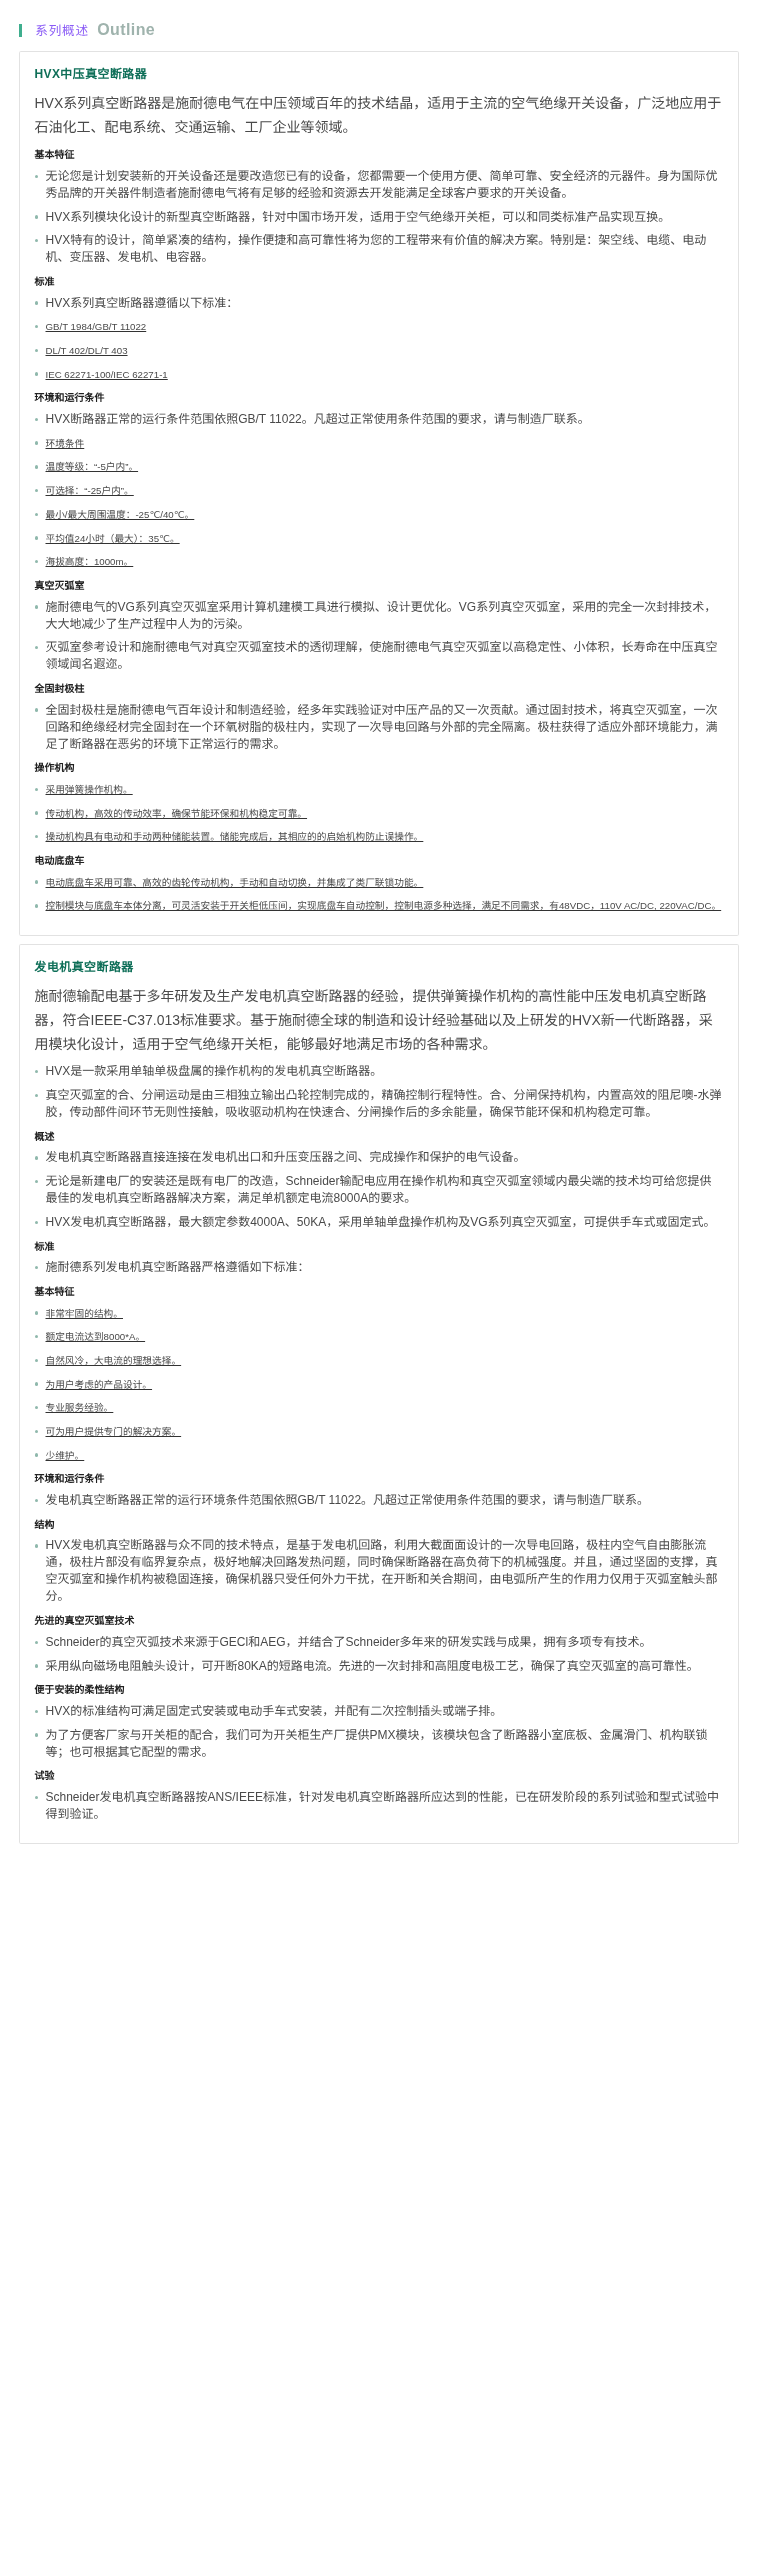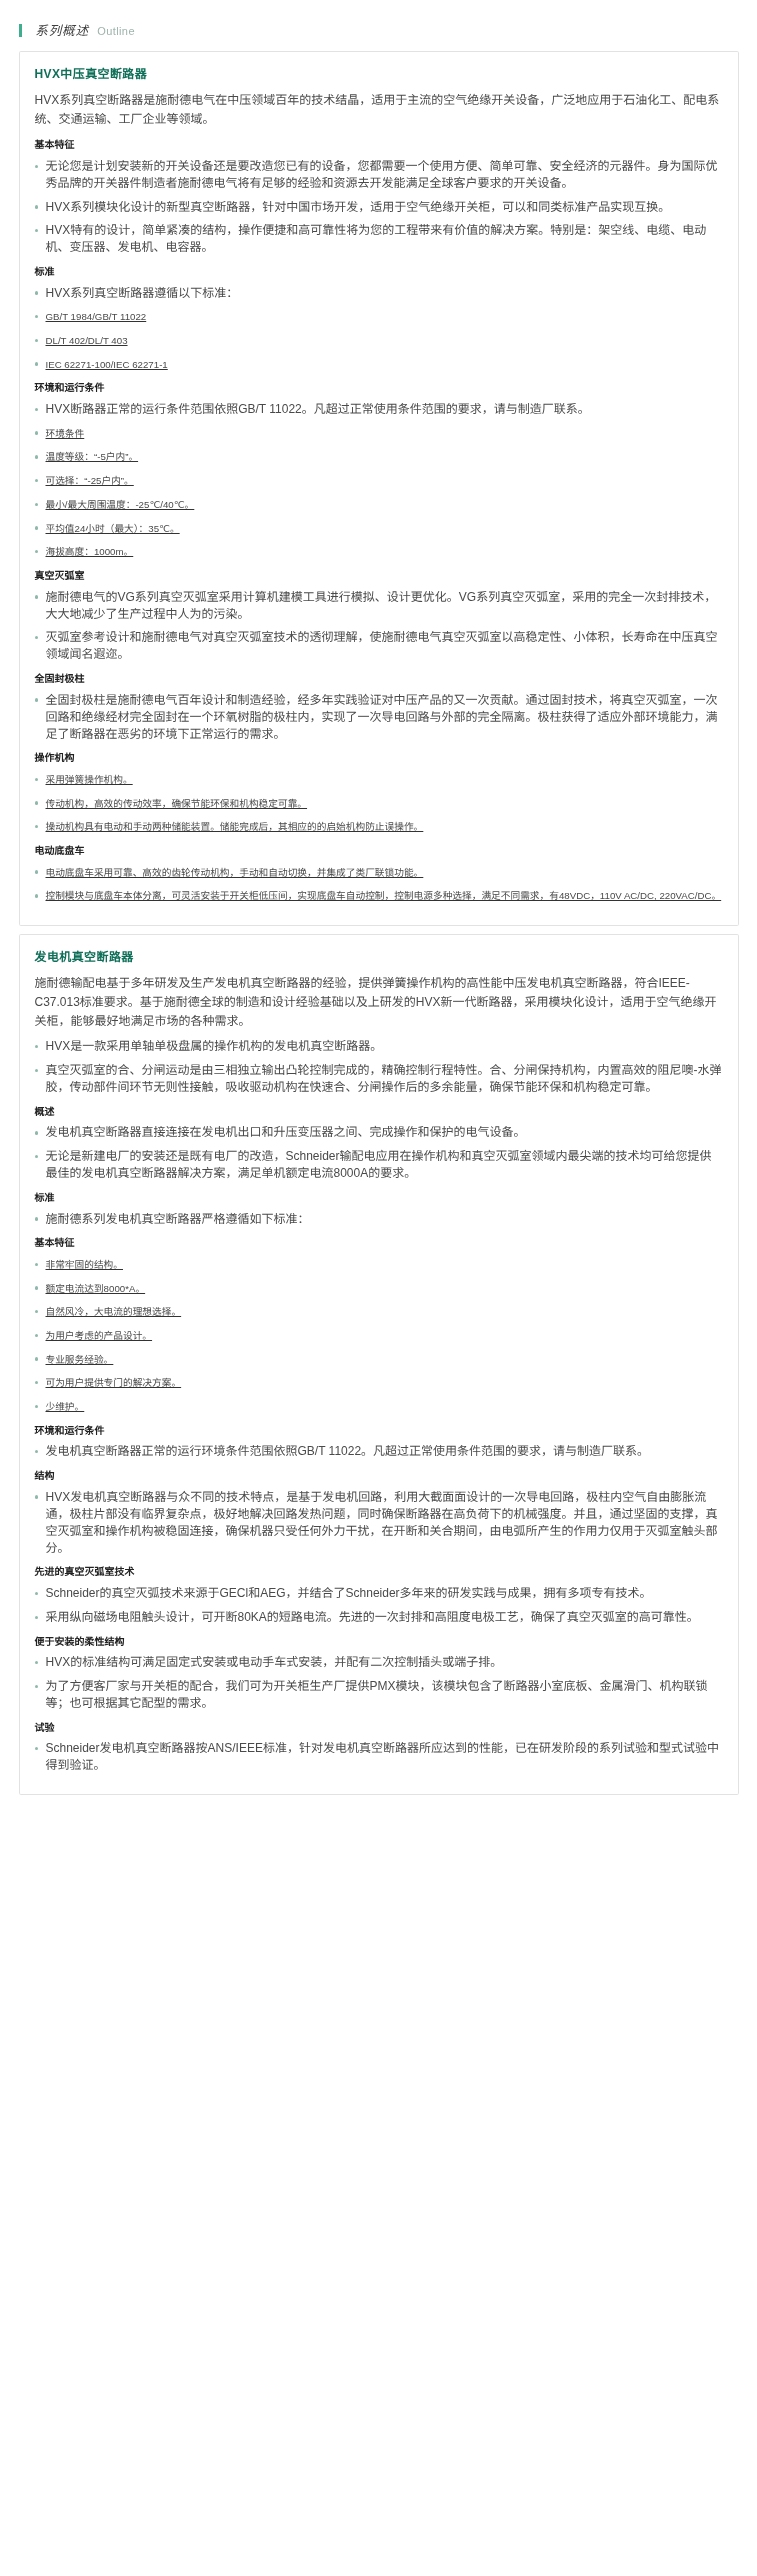--- a/index.html
+++ b/index.html
@@ -30,28 +30,28 @@
     display: inline-block;
     width: 3.4px;
     height: 12.6px;
     background: #3fae8e;
     margin-right: 5px;
     position: relative;
     top: 1.7px;
   }
   .header-cn {
     font-size: 12.6px;
-    color: #404040;
+    color: #8b5cf6;
     letter-spacing: 0.8px;
-    font-style: italic;
   }
   .header-en {
-    font-size: 11px;
+    font-size: 16px;
     color: #9fb3ad;
     letter-spacing: 0.4px;
+    font-weight: bold;
   }
 
   
   .section {
     border: 0.8px solid #e2e2e2;
     border-radius: 1.7px;
     margin-bottom: 8.4px;
     padding: 11.8px 15px 13.5px 15px;
     box-sizing: border-box;
   }
@@ -69,22 +69,22 @@
     font-size: 10px;
     font-weight: bold;
     color: #222222;
     margin: 11.8px 0 6.7px 0;
   }
   .sub-title:first-child {
     margin-top: 0;
     font-family: Liberation Serif, serif;
   }
   p.para {
-    font-size: 12px;
-    line-height: 19px;
+    font-size: 14px;
+    line-height: 24px;
     color: #4a4a4a;
     margin: 0 0 7.6px 0;
   }
   ul.bullets {
     list-style: none;
     margin: 0 0 3.4px 0;
     padding: 0;
   }
   ul.bullets li {
     position: relative;
@@ -225,20 +225,21 @@
         <li>HVX是一款采用单轴单极盘属的操作机构的发电机真空断路器。</li>
         <li>真空灭弧室的合、分闸运动是由三相独立输出凸轮控制完成的，精确控制行程特性。合、分闸保持机构，内置高效的阻尼噢-水弹胶，传动部件间环节无则性接触，吸收驱动机构在快速合、分闸操作后的多余能量，确保节能环保和机构稳定可靠。</li>
       </ul>
     </div>
 
     <div class="block">
       <div class="sub-title">概述</div>
       <ul class="bullets">
         <li>发电机真空断路器直接连接在发电机出口和升压变压器之间、完成操作和保护的电气设备。</li>
         <li>无论是新建电厂的安装还是既有电厂的改造，Schneider输配电应用在操作机构和真空灭弧室领域内最尖端的技术均可给您提供最佳的发电机真空断路器解决方案，满足单机额定电流8000A的要求。</li>
+        <li>HVX发电机真空断路器，最大额定参数4000A、50KA，采用单轴单盘操作机构及VG系列真空灭弧室，可提供手车式或固定式。</li>
       </ul>
     </div>
 
     <div class="block">
       <div class="sub-title">标准</div>
       <ul class="bullets">
         <li>施耐德系列发电机真空断路器严格遵循如下标准：</li>
       </ul>
     </div>
 

